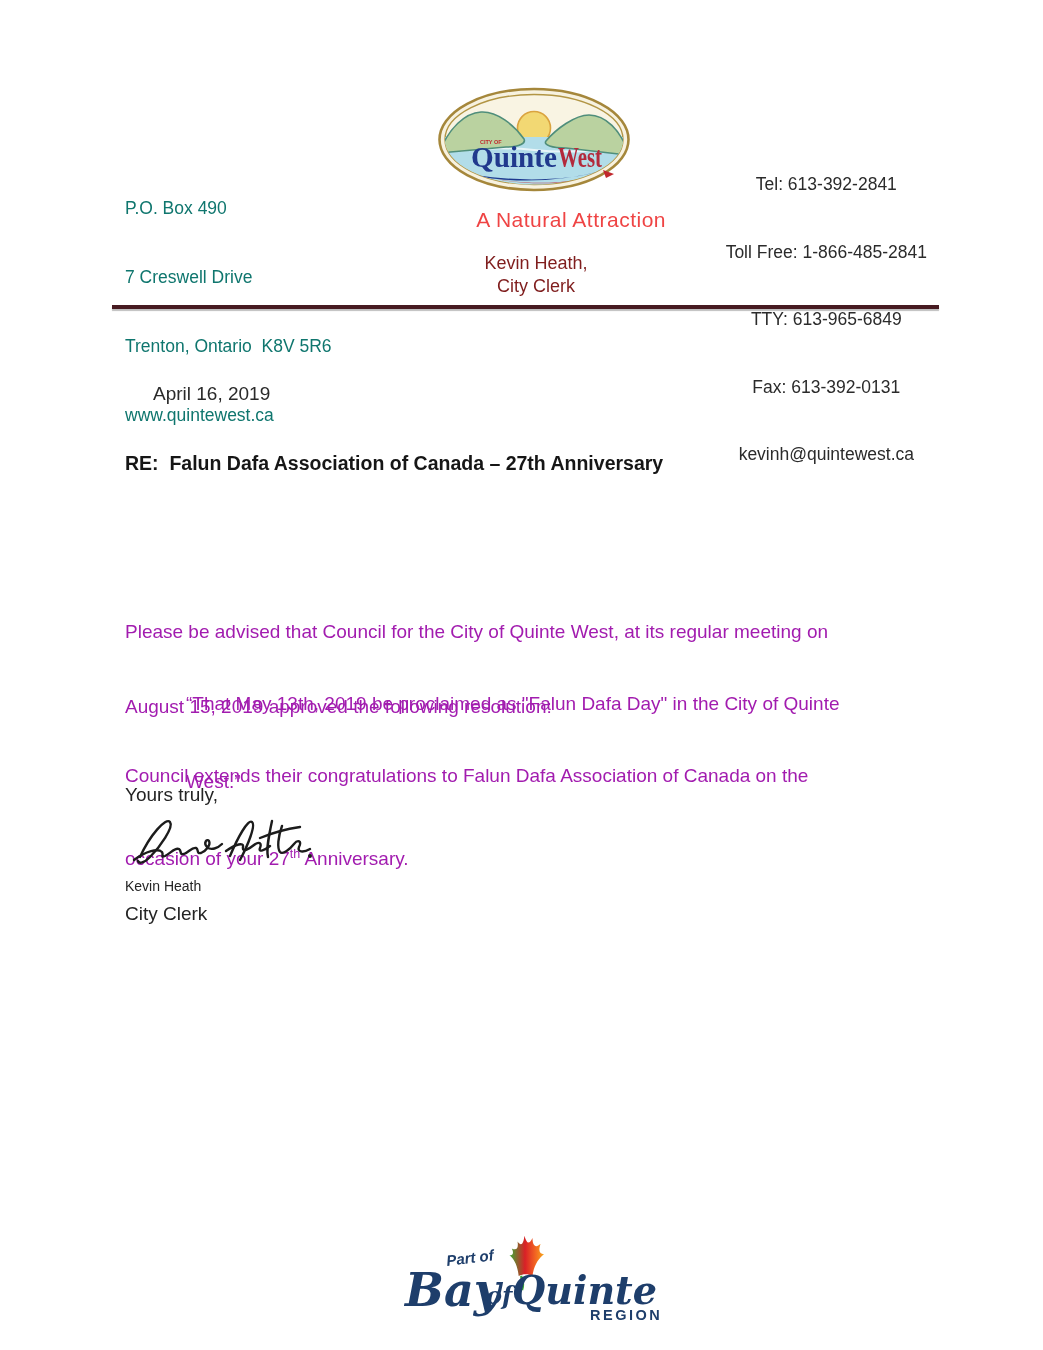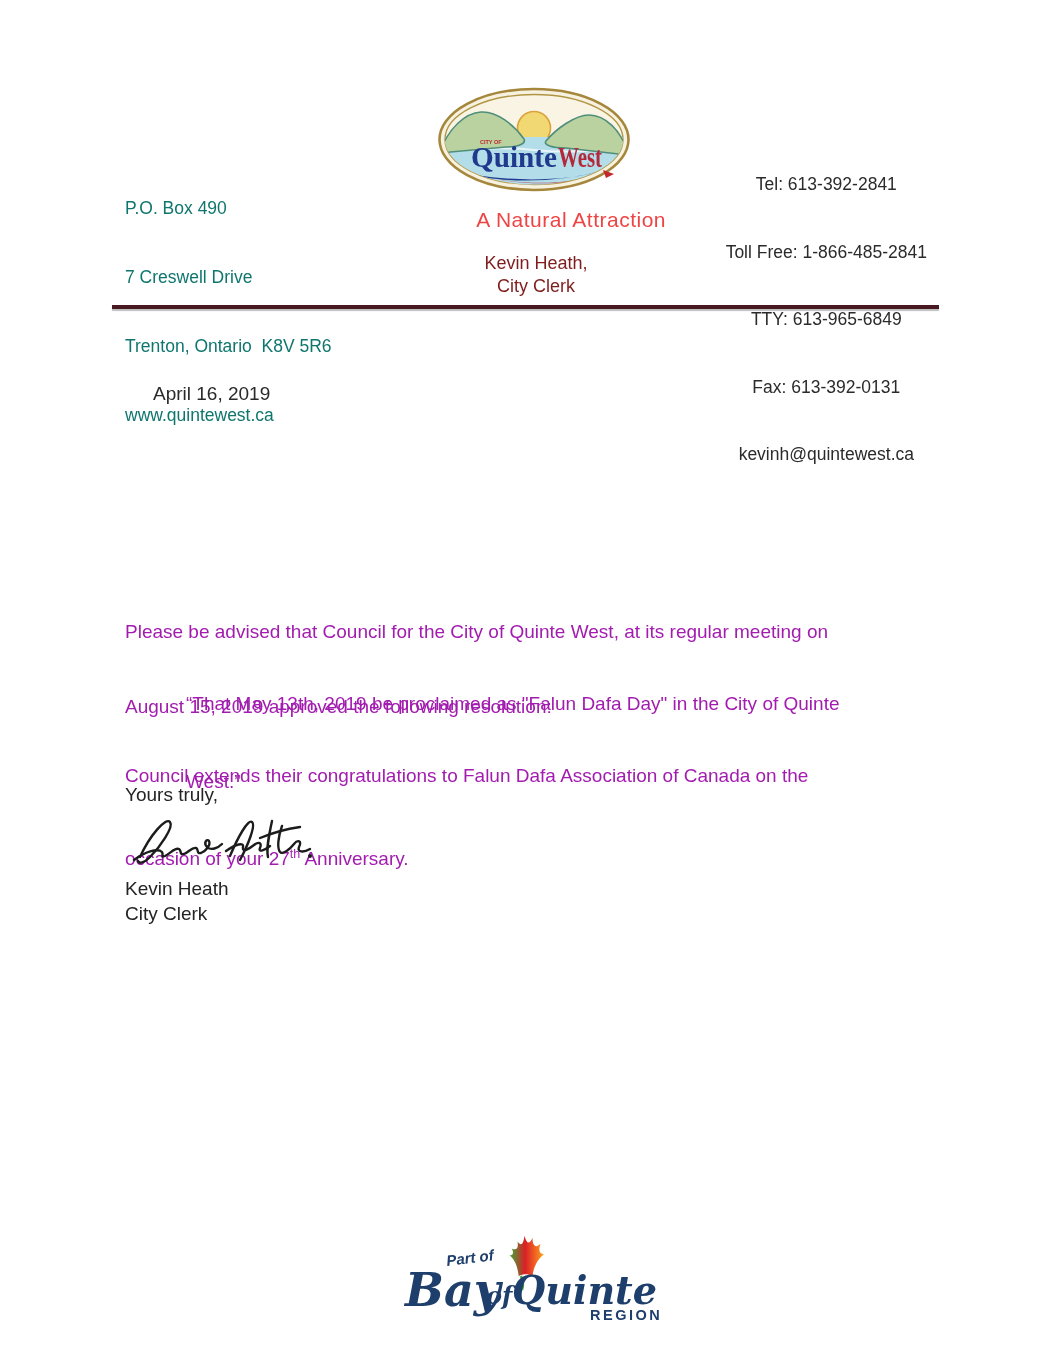--- a/index.html
+++ b/index.html
@@ -18,21 +18,21 @@
   
   .date{left:125px;top:383px;font-size:19px;color:#2a2a2a;margin-left:28px;}
   .subject{left:125px;top:452px;font-size:19.5px;font-weight:700;color:#161616;white-space:pre-wrap;}
   .para{font-size:19px;color:#a21caf;white-space:pre-wrap;}
   .p1{left:125px;top:569px;line-height:25px;}
   .quote{left:186px;top:639px;line-height:26px;}
   .p2{left:125px;top:711px;line-height:26px;}
   .p2 sup{font-size:12.5px;}
   .closing{left:125px;top:784px;font-size:19px;color:#242424;}
   .sig-svg{left:126px;top:811px;width:192px;height:64px;}
-  .signer-name{left:125px;top:878px;font-size:19px;color:#242424;}
+  .signer-name{left:125px;top:878px;font-size:14px;color:#242424;}
   .signer-title{left:125px;top:903px;font-size:19px;color:#242424;}
 
   
   .footer-svg{left:400px;top:1230px;width:265px;height:95px;}
 </style>
 </head>
 <body>
 
 <div class="page">
 
@@ -78,20 +78,21 @@
 
   <div class="abs clerk">
     <div>Kevin Heath,</div>
     <div>City Clerk</div>
   </div>
 
   <div class="abs rule"></div>
 
   <div class="abs date">April 16, 2019</div>
 
+  <div class="abs subject">RE:  Falun Dafa Association of Canada – 27th Anniversary</div>
 
   <div class="abs para p1">
     <div>Please be advised that Council for the City of Quinte West, at its regular meeting on</div>
     <div>August 15, 2019 approved the following resolution:</div>
   </div>
 
   <div class="abs para quote">
     <div>“That May 13th, 2019 be proclaimed as "Falun Dafa Day" in the City of Quinte</div>
     <div>West.”</div>
   </div>

